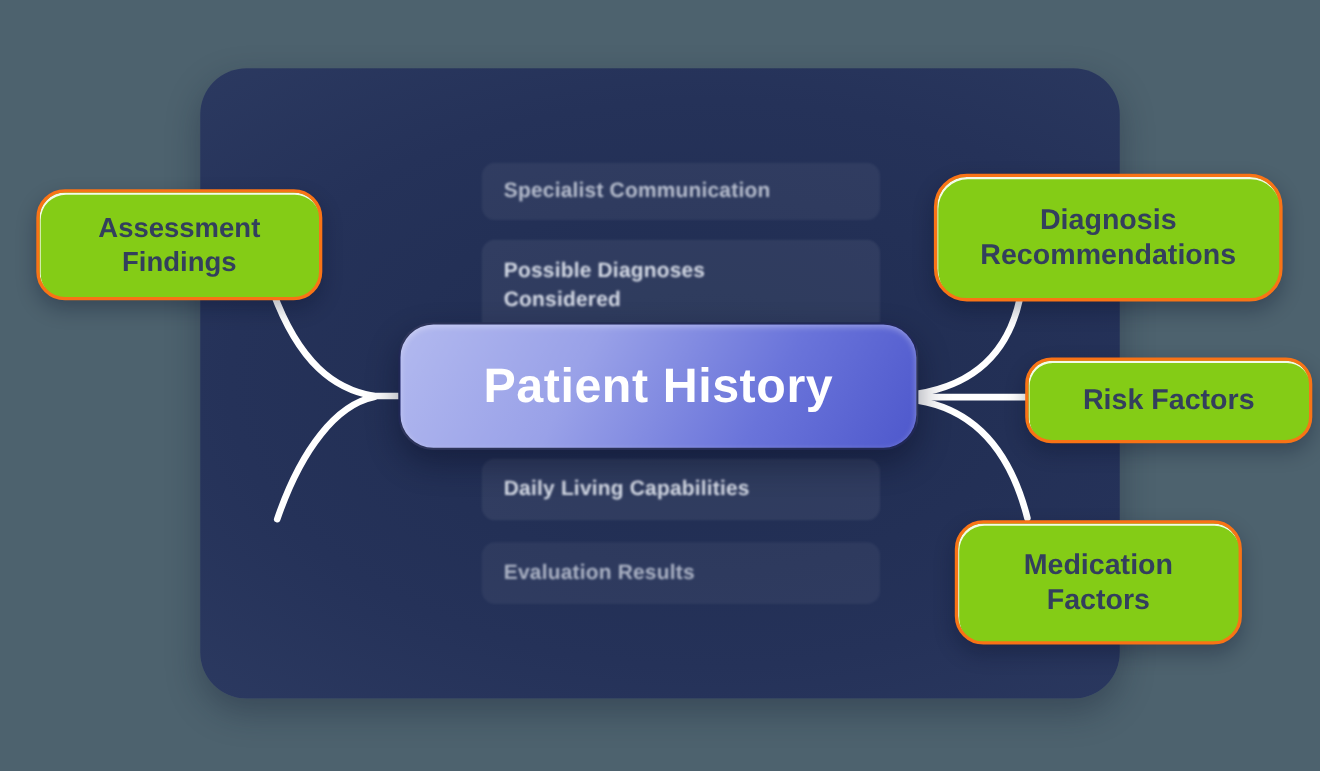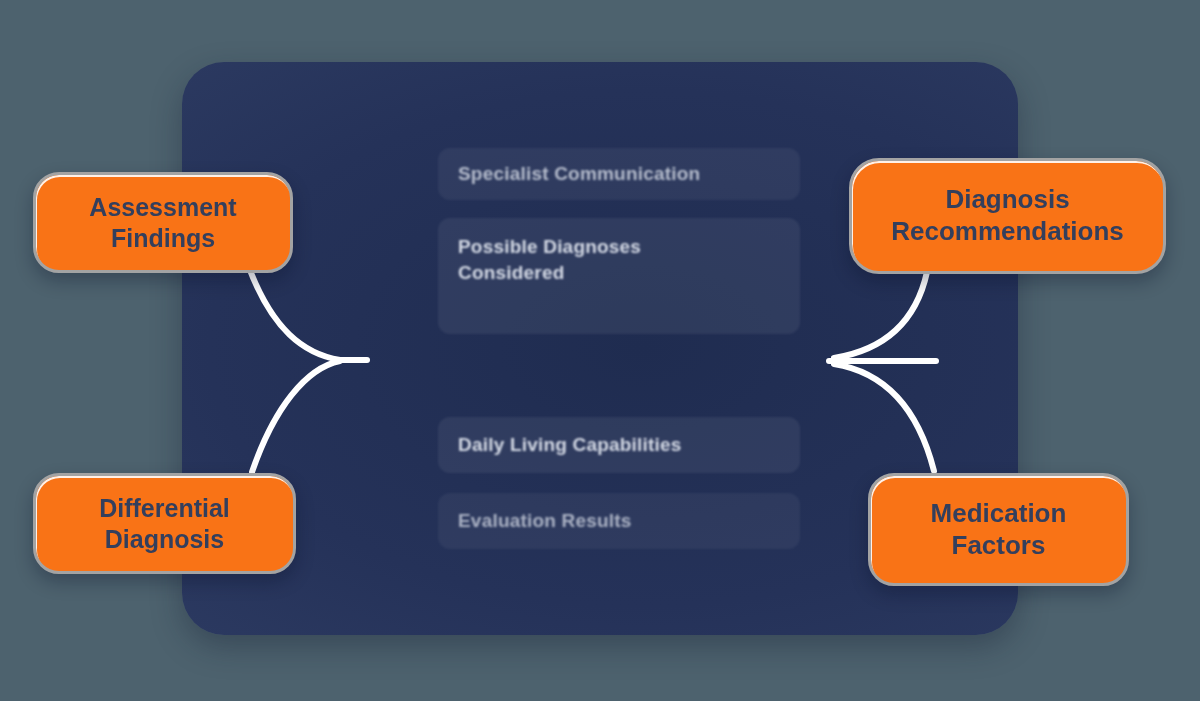--- a/index.html
+++ b/index.html
@@ -35,22 +35,22 @@
     font-weight:bold;
   }
   .center-node{
     left:362px;top:293px;width:469px;height:112px;border-radius:32px;
     background:linear-gradient(118deg,#b2b9ef 0%,#99a1e8 35%,#6a74da 70%,#4e58cc 100%);
     border:2px solid rgba(23,31,64,0.85);
     box-shadow:inset 0 2px 6px rgba(255,255,255,0.35), 0 12px 28px rgba(8,14,38,0.45);
     color:#ffffff;font-size:44px;letter-spacing:.5px;
   }
   .side{
-    background:#f97316;
-    border:3px solid #a3a3a3;
+    background:#84cc16;
+    border:3px solid #f97316;
     color:#333f5d;font-size:25px;line-height:1.22;
     box-shadow:0 8px 18px rgba(8,14,38,0.3), inset 1px 2px 0 rgba(255,255,255,0.9);
   }
   .assessment{left:33px;top:172px;width:254px;height:95px;border-radius:26px;}
   .assessment span{display:inline-block;max-width:190px;}
   .differential{left:33px;top:473px;width:257px;height:95px;border-radius:26px;}
   .differential span{display:inline-block;max-width:200px;}
   .treatment{left:849px;top:158px;width:311px;height:110px;border-radius:30px;font-size:26px;}
   .treatment span{display:inline-block;max-width:265px;}
   .risk{left:932px;top:325px;width:255px;height:72px;border-radius:24px;font-size:26px;}
@@ -79,28 +79,31 @@
 
   <svg class="connectors" viewBox="0 0 1200 701" xmlns="http://www.w3.org/2000/svg">
     <path d="M248,265 C272,330 304,354 340,360"></path>
     <path d="M252,472 C274,408 306,368 340,361"></path>
     <path d="M336,360 L367,360"></path>
     <path d="M829,361 L936,361"></path>
     <path d="M834,358 C884,350 916,322 927,272"></path>
     <path d="M834,364 C884,372 918,408 934,471"></path>
   </svg>
 
+  <div class="node center-node">
+    <span>Patient History</span>
+  </div>
 
   <div class="node side assessment">
     <span>Assessment Findings</span>
   </div>
-  <div class="node side differential">
-    <span>Differential Diagnosis</span>
-  </div>
 
   <div class="node side treatment">
     <span>Diagnosis Recommendations</span>
+  </div>
+  <div class="node side risk">
+    <span>Risk Factors</span>
   </div>
   <div class="node side medication">
     <span>Medication Factors</span>
   </div>
 
 </div>
 
 </body></html>

